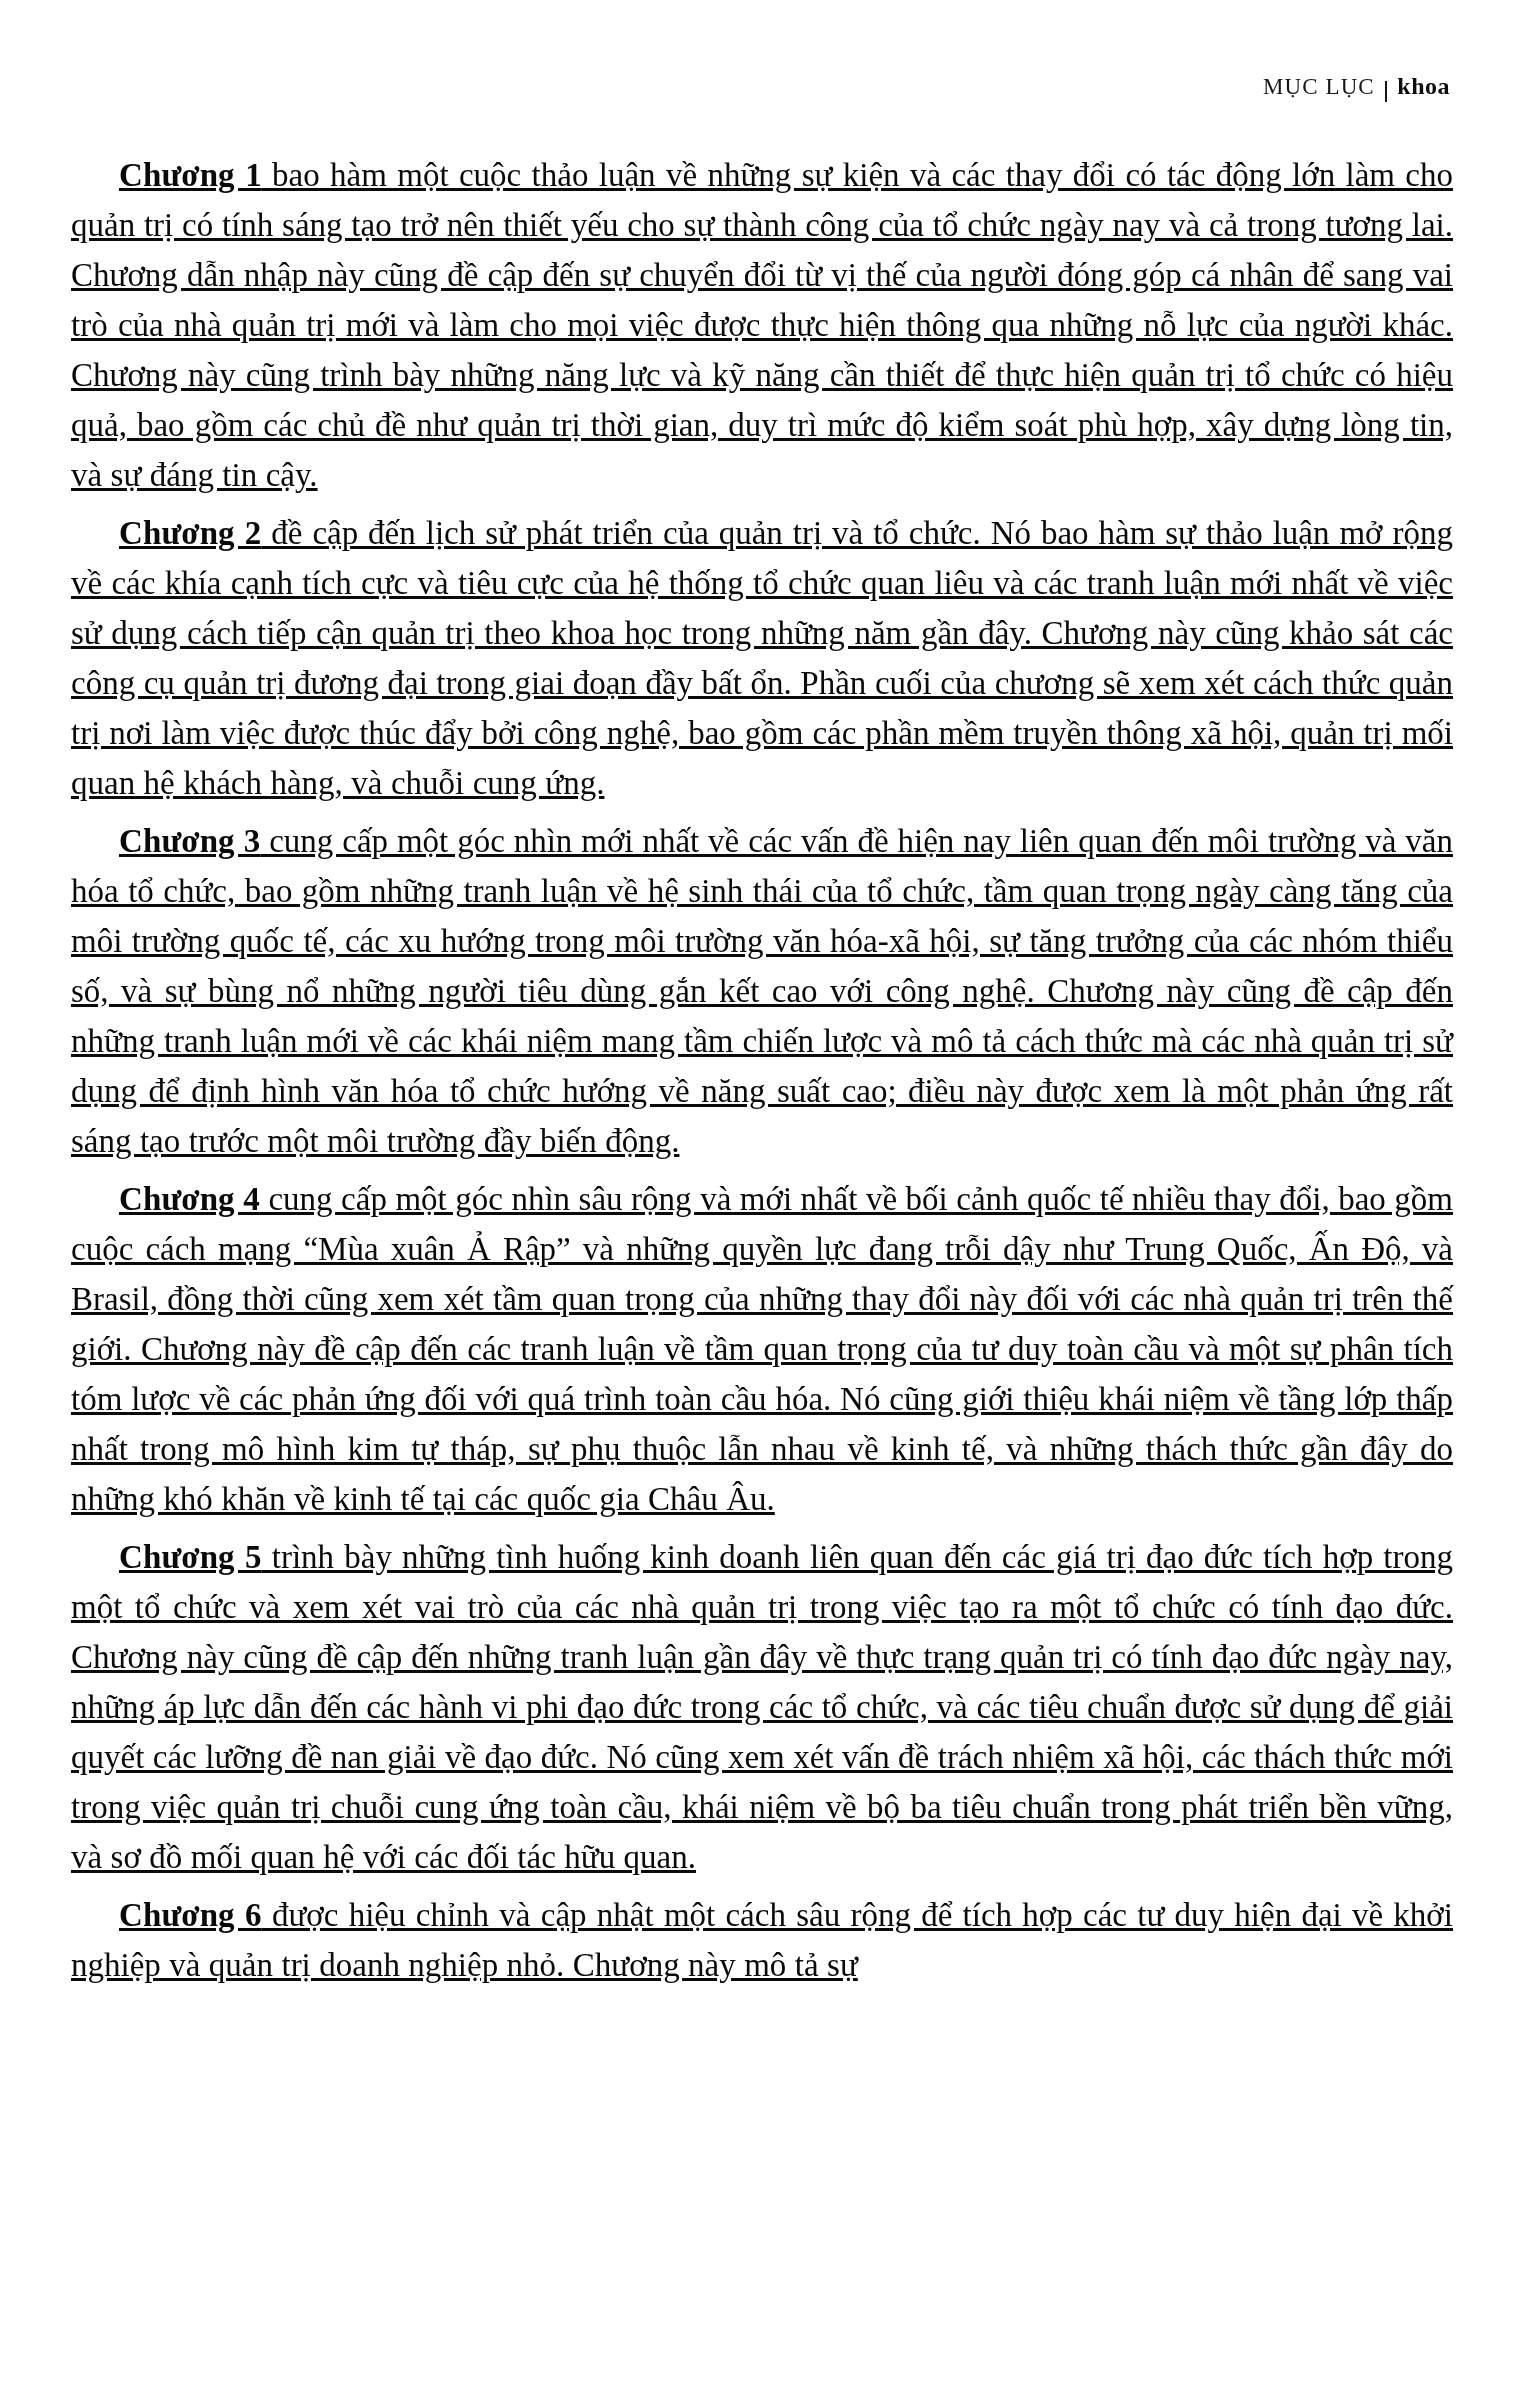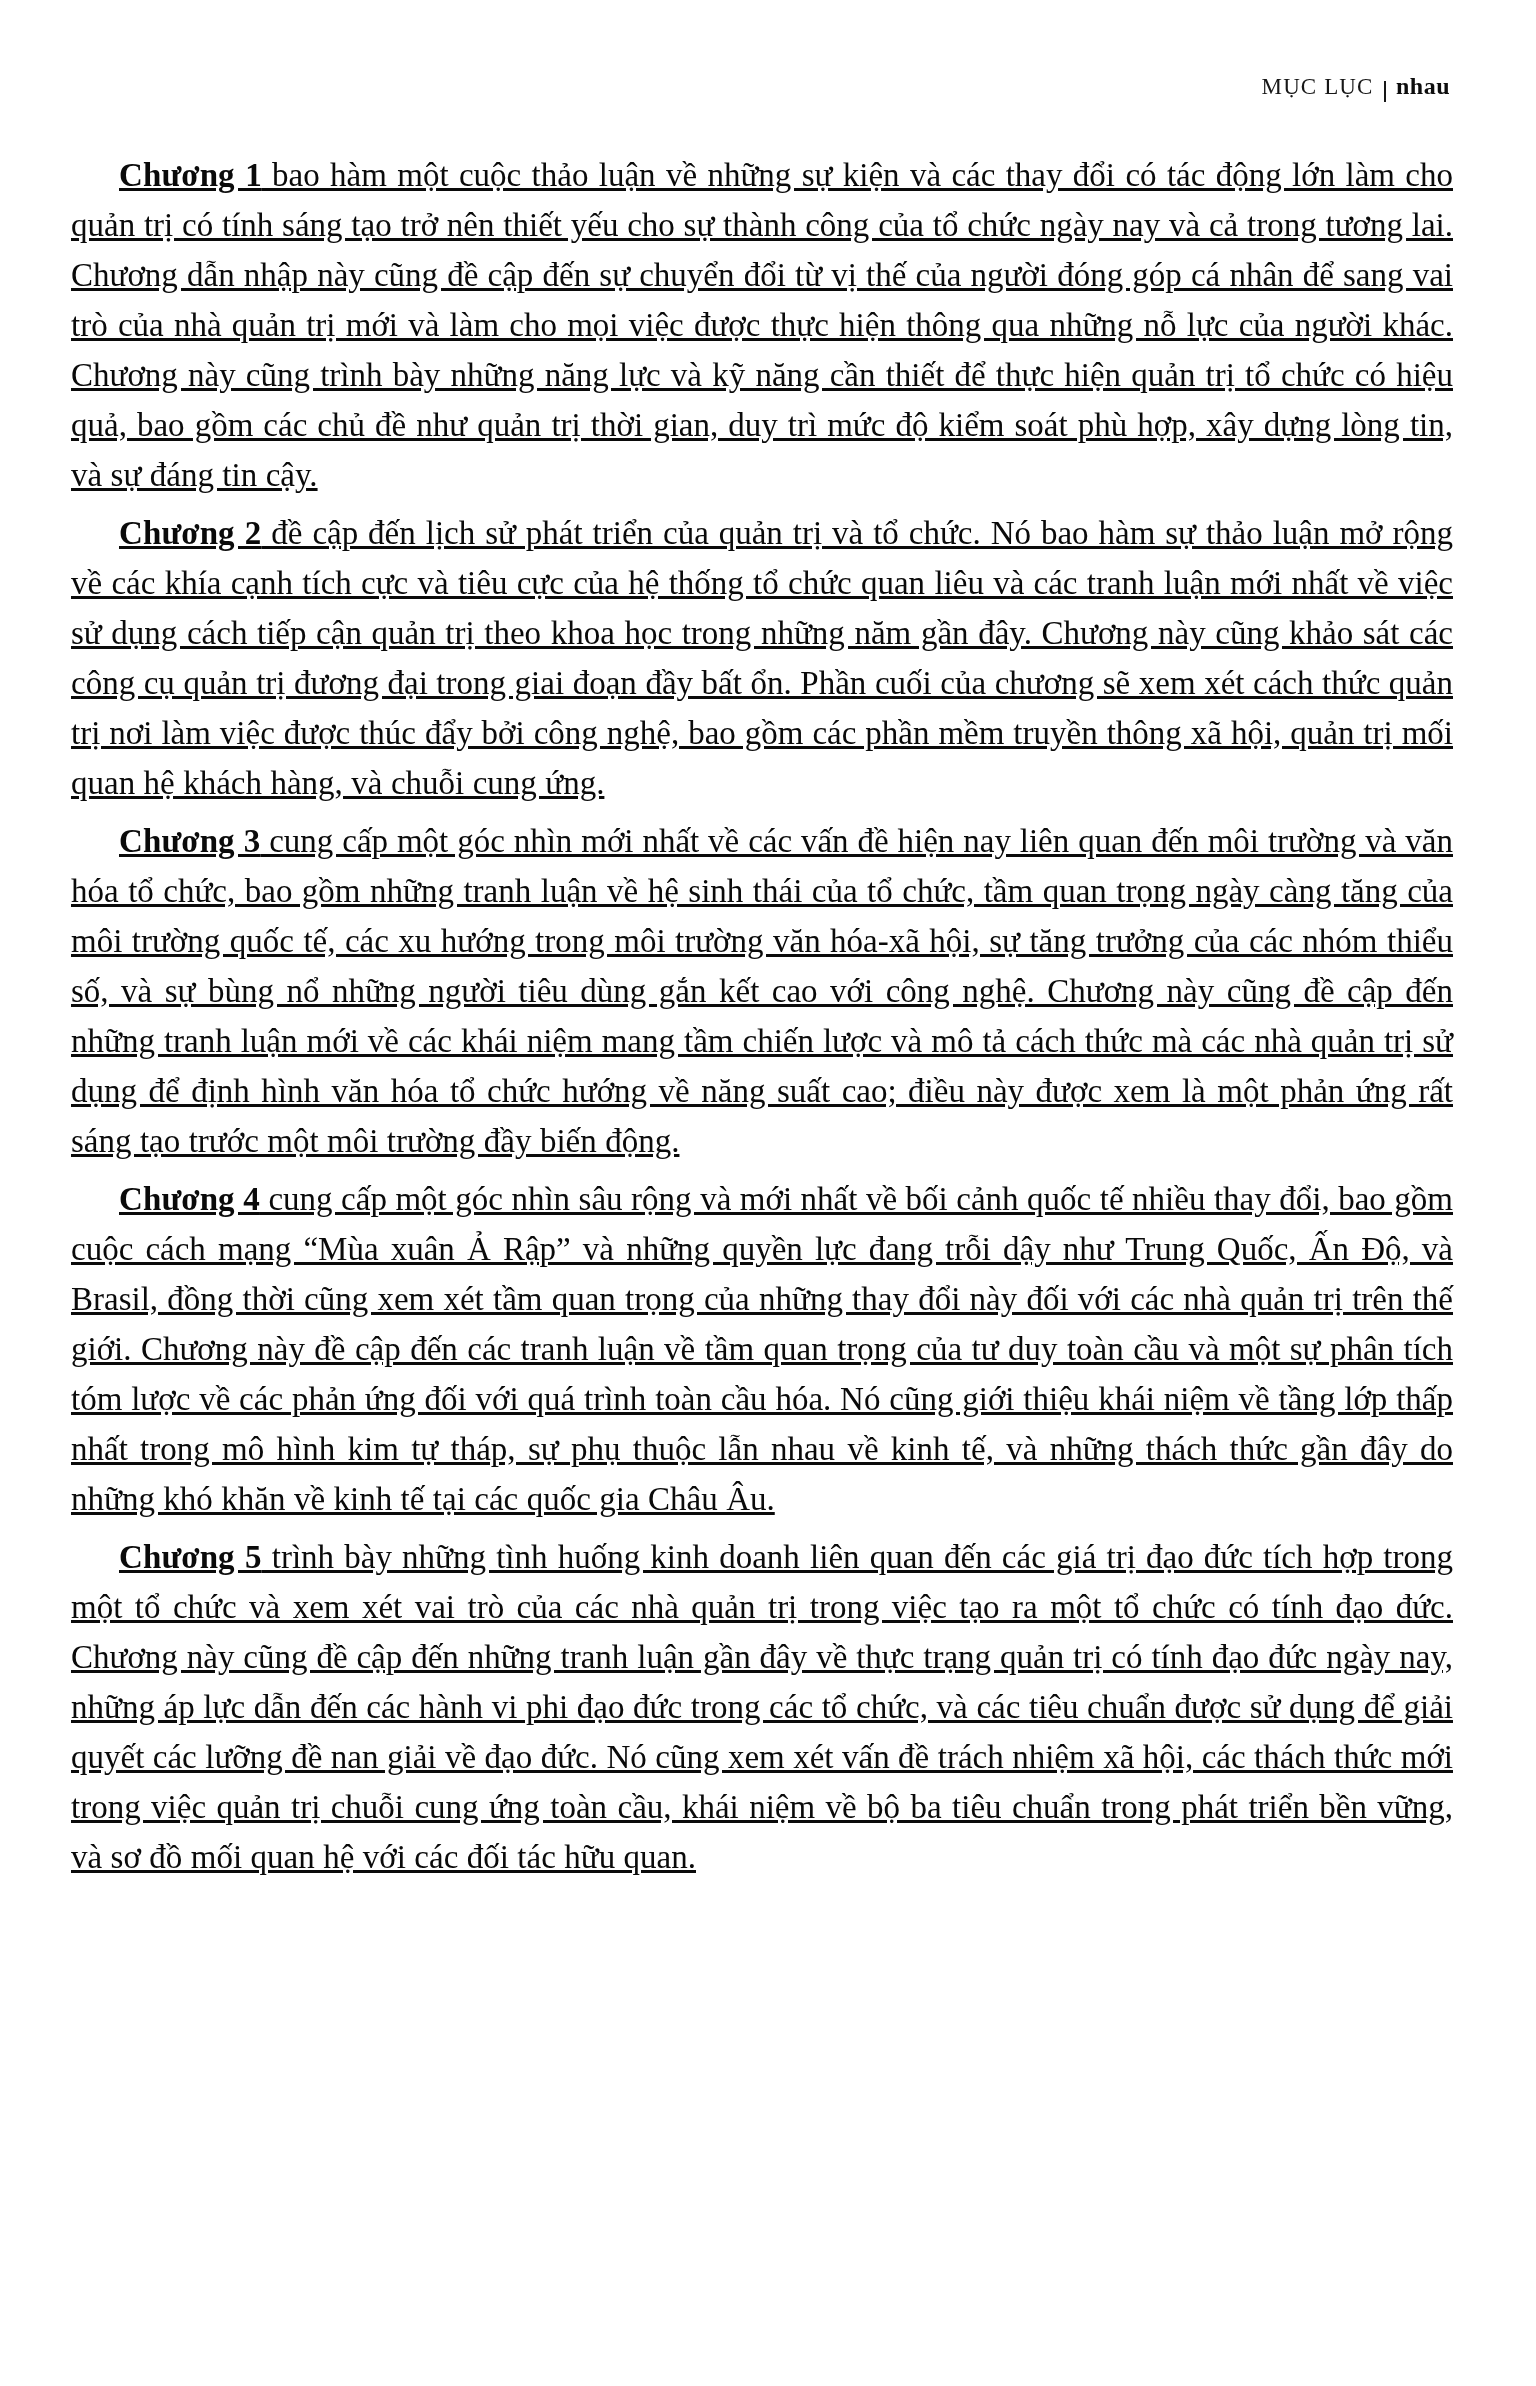--- a/index.html
+++ b/index.html
@@ -83,32 +83,33 @@
   }
 </style>
 </head>
 <body>
 
 <div class="page">
 
   <div class="running-header">
     <span class="header-section">MỤC LỤC</span>
     <span class="header-rule"></span>
-    <span class="header-folio">nhau</span>
+    <span class="header-folio">khoa</span>
   </div>
 
   <div class="textblock">
 
     <p class="para"><span class="chapter-label">Chương 1</span><span> bao hàm một cuộc thảo luận về những sự kiện và các thay đổi có tác động lớn làm cho quản trị có tính sáng tạo trở nên thiết yếu cho sự thành công của tổ chức ngày nay và cả trong tương lai. Chương dẫn nhập này cũng đề cập đến sự chuyển đổi từ vị thế của người đóng góp cá nhân để sang vai trò của nhà quản trị mới và làm cho mọi việc được thực hiện thông qua những nỗ lực của người khác. Chương này cũng trình bày những năng lực và kỹ năng cần thiết để thực hiện quản trị tổ chức có hiệu quả, bao gồm các chủ đề như quản trị thời gian, duy trì mức độ kiểm soát phù hợp, xây dựng lòng tin, và sự đáng tin cậy.</span></p>
 
     <p class="para"><span class="chapter-label">Chương 2</span><span> đề cập đến lịch sử phát triển của quản trị và tổ chức. Nó bao hàm sự thảo luận mở rộng về các khía cạnh tích cực và tiêu cực của hệ thống tổ chức quan liêu và các tranh luận mới nhất về việc sử dụng cách tiếp cận quản trị theo khoa học trong những năm gần đây. Chương này cũng khảo sát các công cụ quản trị đương đại trong giai đoạn đầy bất ổn. Phần cuối của chương sẽ xem xét cách thức quản trị nơi làm việc được thúc đẩy bởi công nghệ, bao gồm các phần mềm truyền thông xã hội, quản trị mối quan hệ khách hàng, và chuỗi cung ứng.</span></p>
 
     <p class="para"><span class="chapter-label">Chương 3</span><span> cung cấp một góc nhìn mới nhất về các vấn đề hiện nay liên quan đến môi trường và văn hóa tổ chức, bao gồm những tranh luận về hệ sinh thái của tổ chức, tầm quan trọng ngày càng tăng của môi trường quốc tế, các xu hướng trong môi trường văn hóa-xã hội, sự tăng trưởng của các nhóm thiểu số, và sự bùng nổ những người tiêu dùng gắn kết cao với công nghệ. Chương này cũng đề cập đến những tranh luận mới về các khái niệm mang tầm chiến lược và mô tả cách thức mà các nhà quản trị sử dụng để định hình văn hóa tổ chức hướng về năng suất cao; điều này được xem là một phản ứng rất sáng tạo trước một môi trường đầy biến động.</span></p>
 
     <p class="para"><span class="chapter-label">Chương 4</span><span> cung cấp một góc nhìn sâu rộng và mới nhất về bối cảnh quốc tế nhiều thay đổi, bao gồm cuộc cách mạng “Mùa xuân Ả Rập” và những quyền lực đang trỗi dậy như Trung Quốc, Ấn Độ, và Brasil, đồng thời cũng xem xét tầm quan trọng của những thay đổi này đối với các nhà quản trị trên thế giới. Chương này đề cập đến các tranh luận về tầm quan trọng của tư duy toàn cầu và một sự phân tích tóm lược về các phản ứng đối với quá trình toàn cầu hóa. Nó cũng giới thiệu khái niệm về tầng lớp thấp nhất trong mô hình kim tự tháp, sự phụ thuộc lẫn nhau về kinh tế, và những thách thức gần đây do những khó khăn về kinh tế tại các quốc gia Châu Âu.</span></p>
 
     <p class="para"><span class="chapter-label">Chương 5</span><span> trình bày những tình huống kinh doanh liên quan đến các giá trị đạo đức tích hợp trong một tổ chức và xem xét vai trò của các nhà quản trị trong việc tạo ra một tổ chức có tính đạo đức. Chương này cũng đề cập đến những tranh luận gần đây về thực trạng quản trị có tính đạo đức ngày nay, những áp lực dẫn đến các hành vi phi đạo đức trong các tổ chức, và các tiêu chuẩn được sử dụng để giải quyết các lưỡng đề nan giải về đạo đức. Nó cũng xem xét vấn đề trách nhiệm xã hội, các thách thức mới trong việc quản trị chuỗi cung ứng toàn cầu, khái niệm về bộ ba tiêu chuẩn trong phát triển bền vững, và sơ đồ mối quan hệ với các đối tác hữu quan.</span></p>
 
+    <p class="para"><span class="chapter-label">Chương 6</span><span> được hiệu chỉnh và cập nhật một cách sâu rộng để tích hợp các tư duy hiện đại về khởi nghiệp và quản trị doanh nghiệp nhỏ. Chương này mô tả sự</span></p>
 
   </div>
 
 </div>
 
 
 </body></html>

